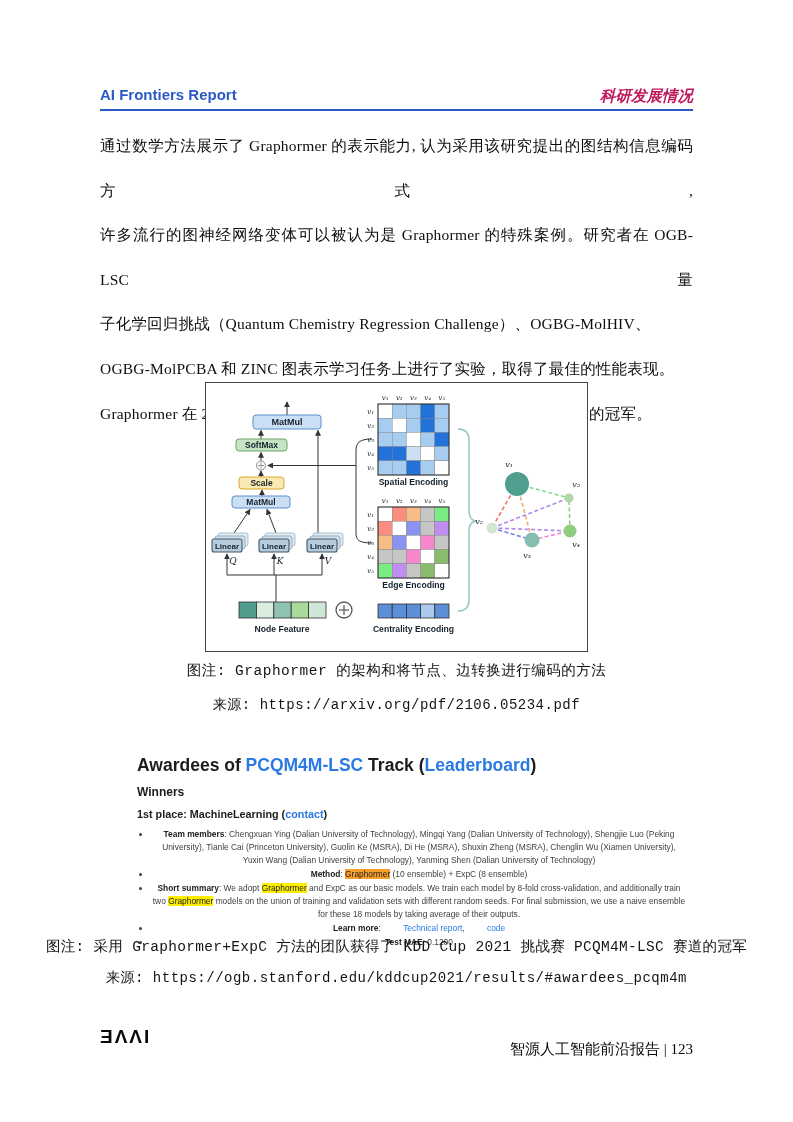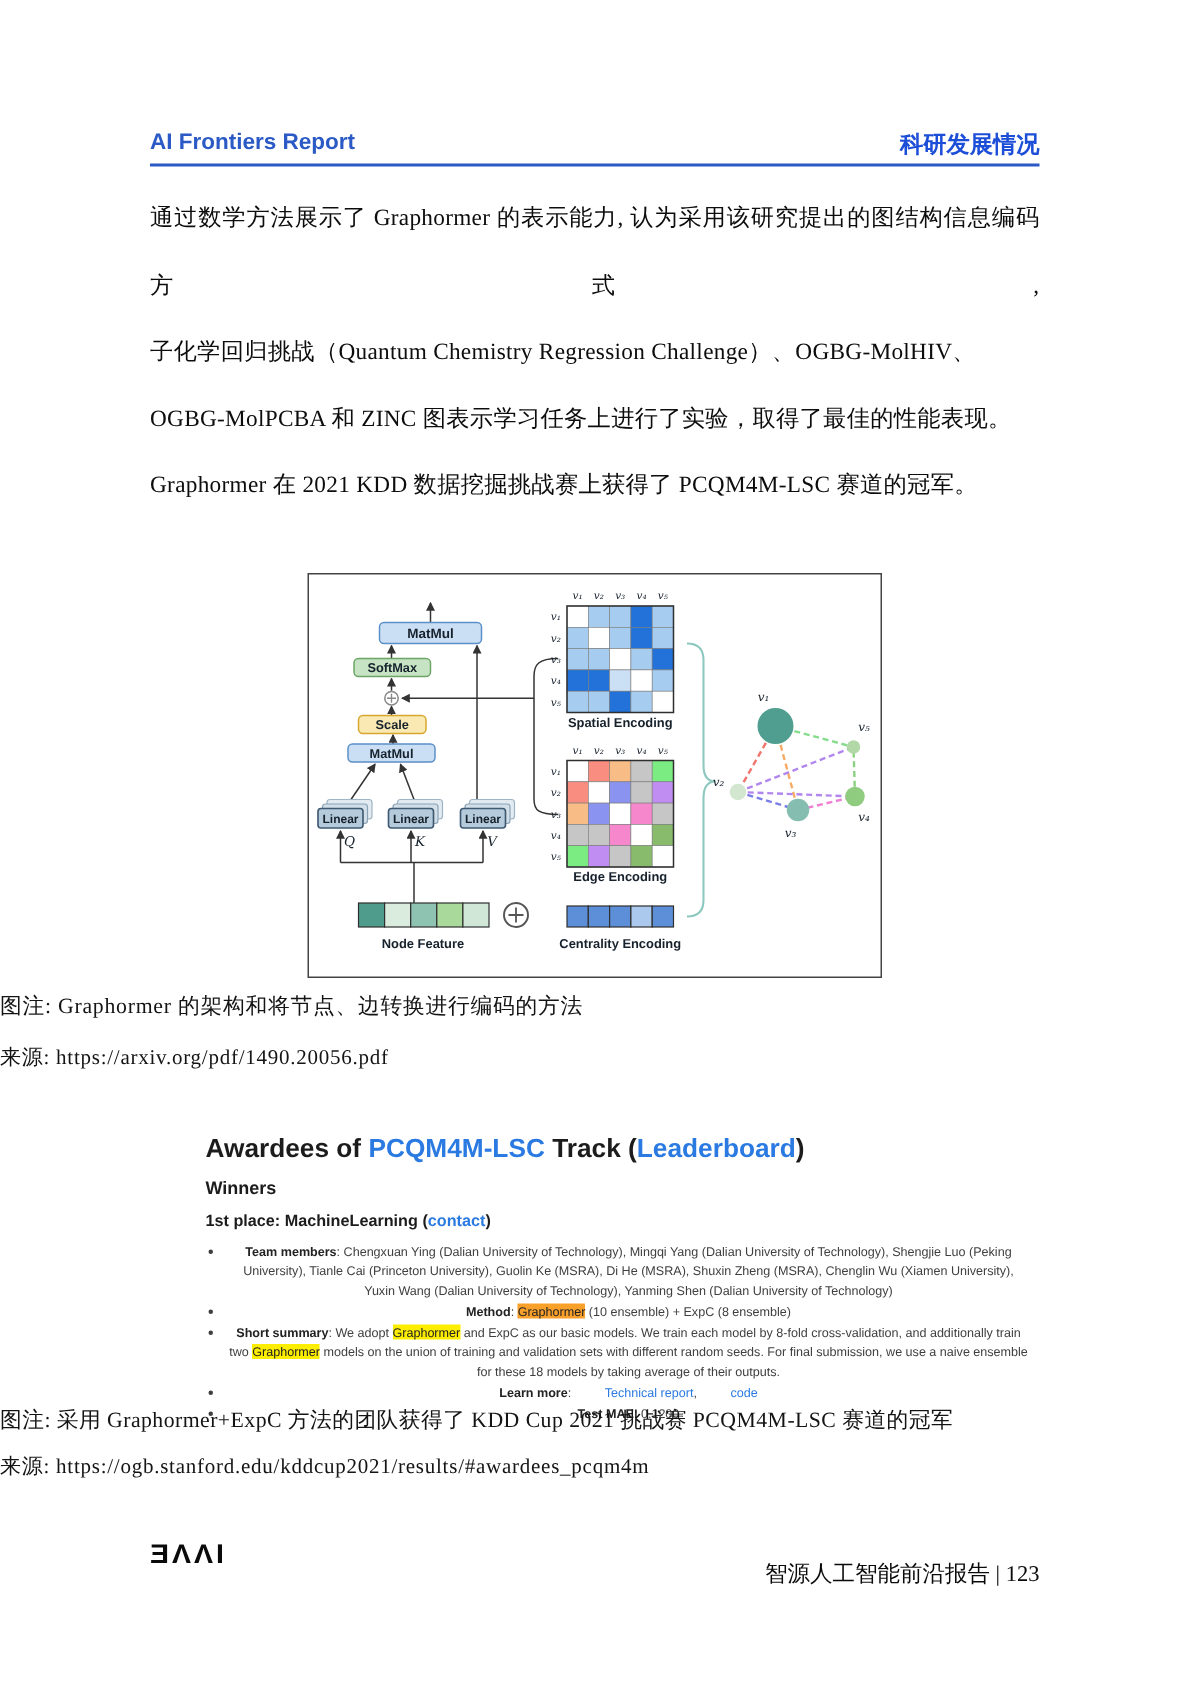--- a/index.html
+++ b/index.html
@@ -12,22 +12,22 @@
              font-weight:700;font-size:15.5px;}
   .hdr-rule{position:absolute;left:100px;width:593px;top:109px;height:2px;}
   
   .para{position:absolute;left:100px;top:124px;width:593px;font-size:15.5px;line-height:44.6px;
         letter-spacing:0.2px;color:#0d0d0d;}
   .pline{text-align:justify;}
   .pline.j{text-align-last:justify;}
   
   .figure{position:absolute;left:205px;top:382px;width:381px;height:268px;border:1px solid #444;
           background:#fff;}
-  .cap{position:absolute;left:0;width:793px;color:#141414;
-       font-family:Liberation Serif, serif;}
+  .cap{position:absolute;left:0;width:793px;text-align:center;color:#141414;
+       font-family:Liberation Mono, monospace;}
   .cap1{top:661px;font-size:14.5px;letter-spacing:0.5px;}
   .src1{top:696px;font-size:14px;letter-spacing:0.5px;}
   .cap2{top:937px;font-size:14.5px;letter-spacing:0.3px;}
   .src2{top:969px;font-size:14px;letter-spacing:0.5px;}
   
   .awardees{position:absolute;left:137px;top:755px;width:550px;
             font-family:"Liberation Sans","DejaVu Sans",sans-serif;color:#1c1c1c;}
   .aw-title{font-size:17.5px;font-weight:700;margin:0;line-height:21px;}
   .aw-winners{font-size:12px;font-weight:700;margin-top:9px;}
   .aw-first{font-size:10.8px;font-weight:700;margin-top:9px;}
@@ -44,25 +44,26 @@
         font-weight:800;font-size:19px;letter-spacing:2px;color:#0a0a0a;transform:scaleY(0.95);}
   .ftr-right{position:absolute;right:100px;top:1028px;font-family:"Liberation Serif",serif;
              font-size:15px;color:#0a0a0a;margin-top:12px;}
 </style>
 </head>
 <body>
 
 <div class="page">
 
   <div class="hdr-left" style="color: rgb(43, 90, 198);">AI Frontiers Report</div>
-  <div class="hdr-right" style="color: #1d4ed8;">科研发展情况</div>
+  <div class="hdr-right" style="color: #be185d; font-style: italic;">科研发展情况</div>
   <div class="hdr-rule" style="background: rgb(43, 90, 198);"></div>
 
   <div class="para" id="para">
       <div class="pline j">通过数学方法展示了 Graphormer 的表示能力, 认为采用该研究提出的图结构信息编码方式,</div>
+      <div class="pline j">许多流行的图神经网络变体可以被认为是 Graphormer 的特殊案例。研究者在 OGB-LSC 量</div>
       <div class="pline">子化学回归挑战（Quantum Chemistry Regression Challenge）、OGBG-MolHIV、</div>
       <div class="pline">OGBG-MolPCBA 和 ZINC 图表示学习任务上进行了实验，取得了最佳的性能表现。</div>
       <div class="pline">Graphormer 在 2021 KDD 数据挖掘挑战赛上获得了 PCQM4M-LSC 赛道的冠军。</div>
     </div>
 
   <div class="figure">
     <svg id="figSvg" width="381" height="268" viewBox="0 0 381 268">
         <defs>
           <marker id="ah" markerWidth="6" markerHeight="6" refX="5.2" refY="3" orient="auto">
             <path d="M0,0 L6,3 L0,6 z" fill="#333"></path>
@@ -226,21 +227,21 @@
           <text x="321" y="175" text-anchor="middle" font-size="8" fill="#16212c" font-family="&quot;DejaVu Serif&quot;,serif" font-weight="normal" font-style="italic">v₃</text>
           <circle cx="364" cy="148" r="6.5" fill="#90cc80"></circle>
           <text x="370" y="164" text-anchor="middle" font-size="8" fill="#16212c" font-family="&quot;DejaVu Serif&quot;,serif" font-weight="normal" font-style="italic">v₄</text>
           <circle cx="363" cy="115" r="4.5" fill="#b2d8a8"></circle>
           <text x="370" y="104" text-anchor="middle" font-size="8" fill="#16212c" font-family="&quot;DejaVu Serif&quot;,serif" font-weight="normal" font-style="italic">v₅</text>
         </g>
       </svg>
   </div>
 
   <div class="cap cap1">图注: Graphormer 的架构和将节点、边转换进行编码的方法</div>
-  <div class="cap src1">来源: https://arxiv.org/pdf/1490.20056.pdf</div>
+  <div class="cap src1">来源: https://arxiv.org/pdf/2106.05234.pdf</div>
 
   <div class="awardees">
     <h2 class="aw-title" id="awTitle"><span class="seg-plain">Awardees of </span><span class="seg-link">PCQM4M-LSC</span><span class="seg-plain"> Track (</span><span class="seg-link">Leaderboard</span><span class="seg-plain">)</span></h2>
     <div class="aw-winners">Winners</div>
     <div class="aw-first" id="awFirst"><span class="seg-plain">1st place: MachineLearning (</span><span class="seg-link">contact</span><span class="seg-plain">)</span></div>
     <ul class="aw-bullets" id="awBullets">
         <li><span class="seg-bold">Team members</span><span class="seg-plain">: Chengxuan Ying (Dalian University of Technology), Mingqi Yang (Dalian University of Technology), Shengjie Luo (Peking University), Tianle Cai (Princeton University), Guolin Ke (MSRA), Di He (MSRA), Shuxin Zheng (MSRA), Chenglin Wu (Xiamen University), Yuxin Wang (Dalian University of Technology), Yanming Shen (Dalian University of Technology)</span></li>
         <li><span class="seg-bold">Method</span><span class="seg-plain">: </span><span class="seg-hl-orange">Graphormer</span><span class="seg-plain"> (10 ensemble) + ExpC (8 ensemble)</span></li>
         <li><span class="seg-bold">Short summary</span><span class="seg-plain">: We adopt </span><span class="seg-hl-yellow">Graphormer</span><span class="seg-plain"> and ExpC as our basic models. We train each model by 8-fold cross-validation, and additionally train two </span><span class="seg-hl-yellow">Graphormer</span><span class="seg-plain"> models on the union of training and validation sets with different random seeds. For final submission, we use a naive ensemble for these 18 models by taking average of their outputs.</span></li>
         <li><span class="seg-bold">Learn more</span><span class="seg-plain">: </span><span class="seg-link-bold">Technical report</span><span class="seg-plain">, </span><span class="seg-link-bold">code</span></li>

